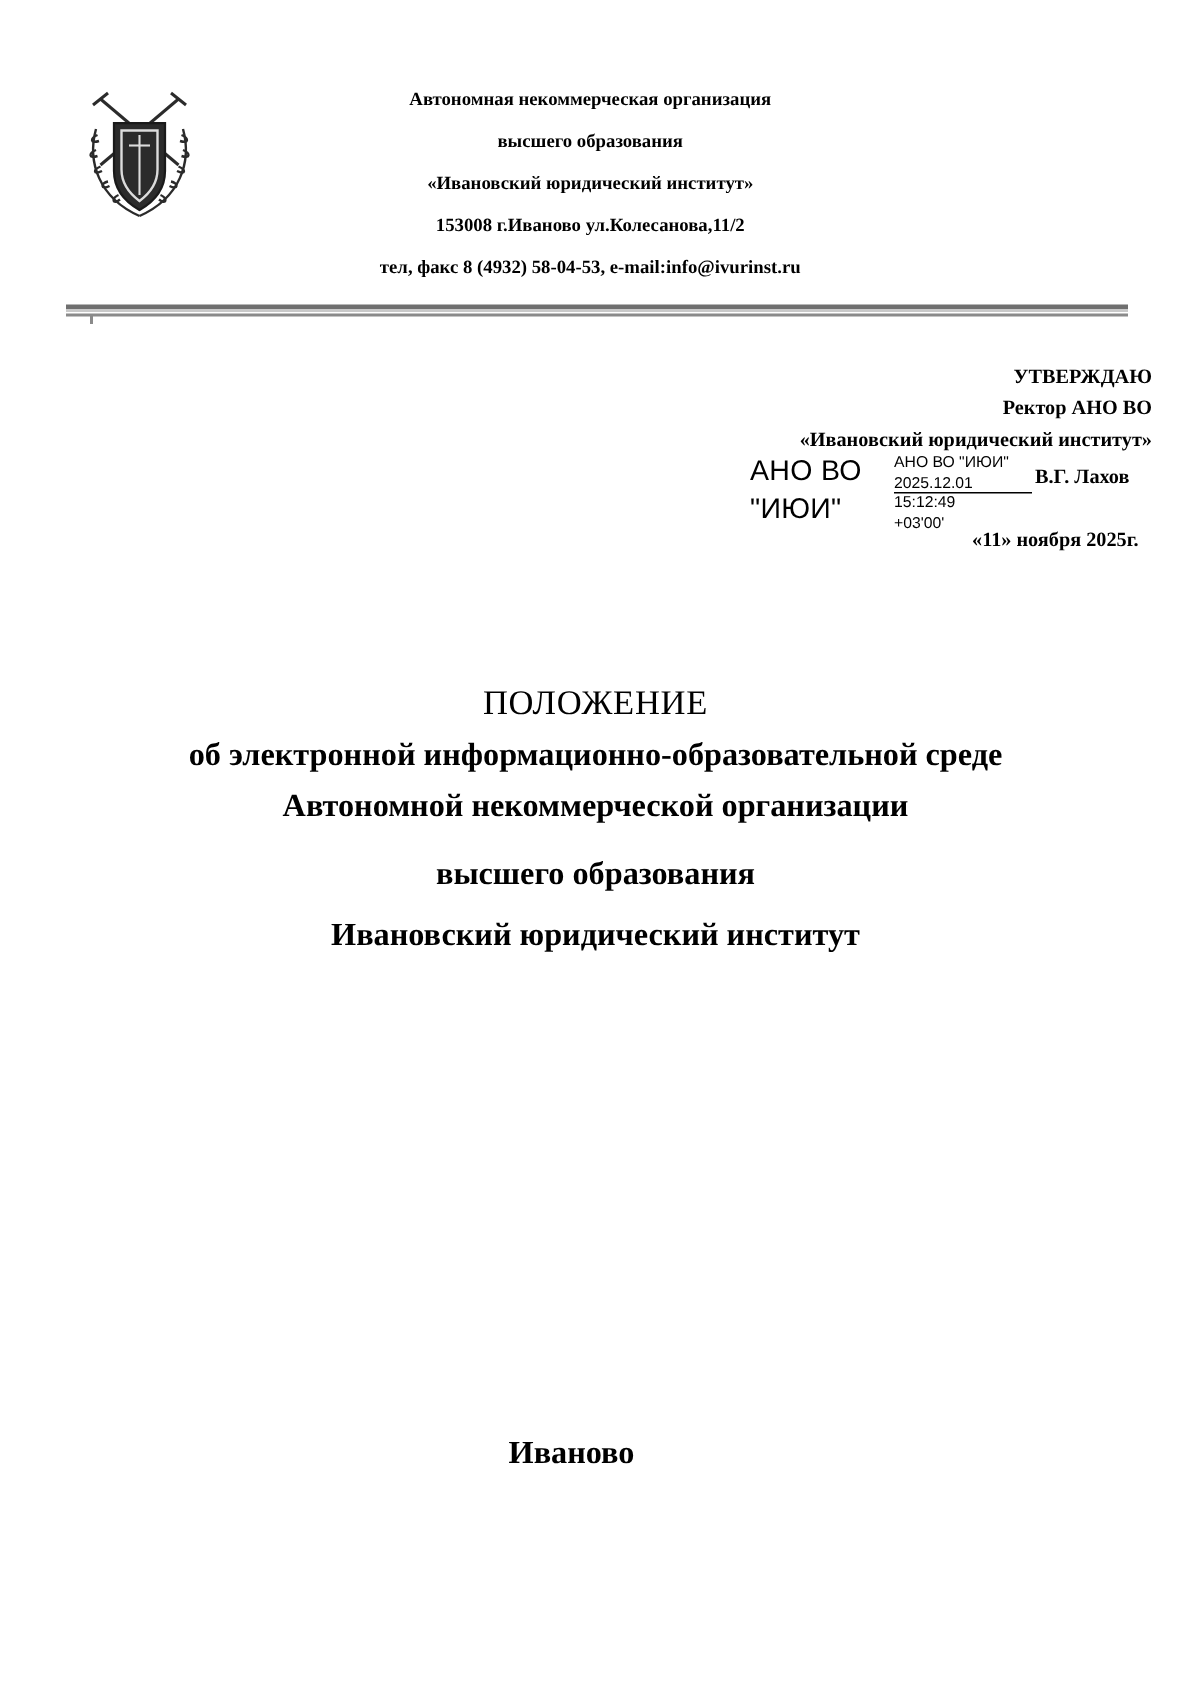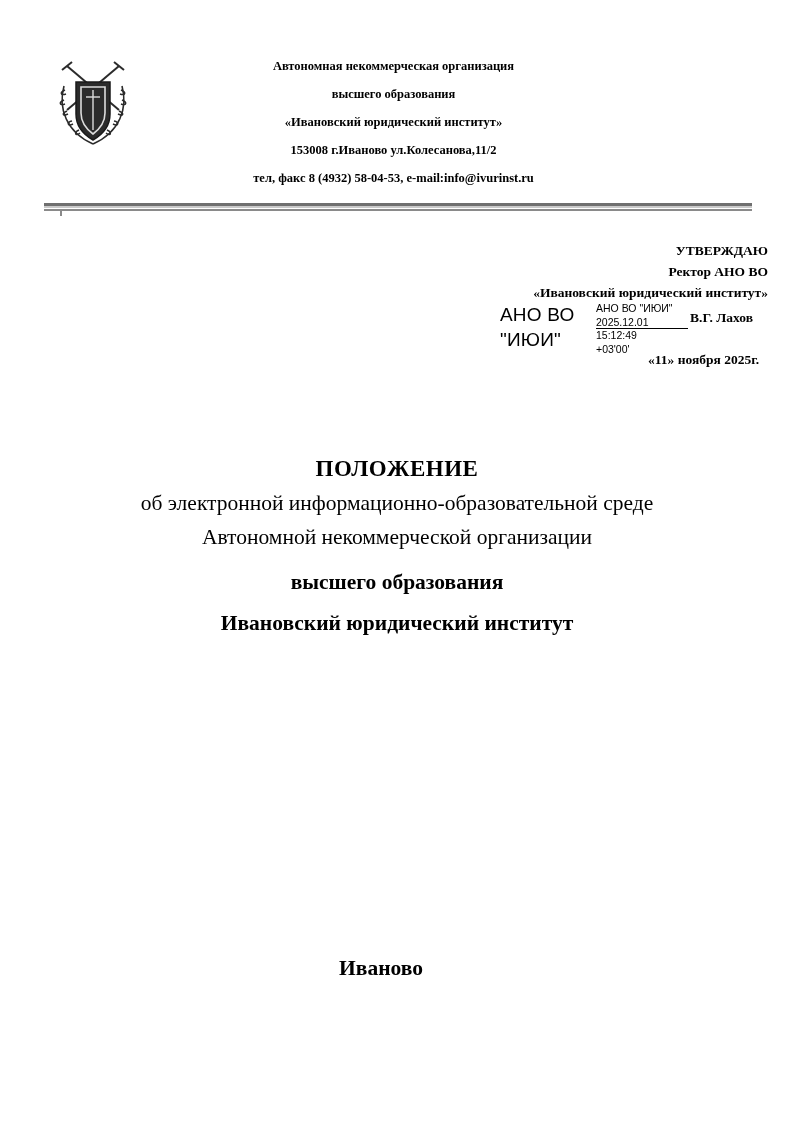--- a/index.html
+++ b/index.html
@@ -161,27 +161,27 @@
   
   .title-block {
     position: absolute;
     left: 57px;
     top: 452px;
     width: 680px;
     text-align: center;
   }
   .t-main {
     font-size: 23px;
-    font-weight: bold;
+    font-weight: normal;
     line-height: 34px;
     letter-spacing: .5px;
   }
   .t-sub {
     font-size: 21.5px;
-    font-weight: normal;
+    font-weight: bold;
     line-height: 34px;
   }
   .t-gap {
     height: 8px;
   }
   .t-line3 {
     font-size: 21.5px;
     font-weight: bold;
     line-height: 41px;
   }

